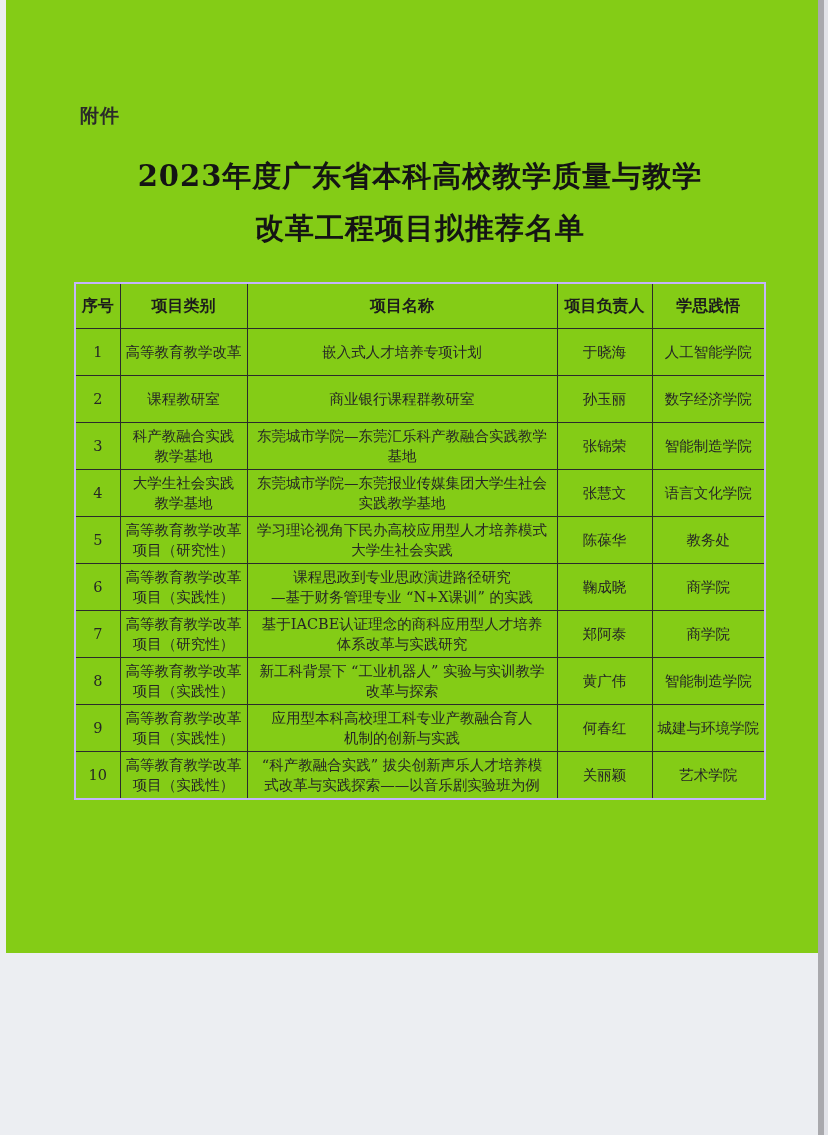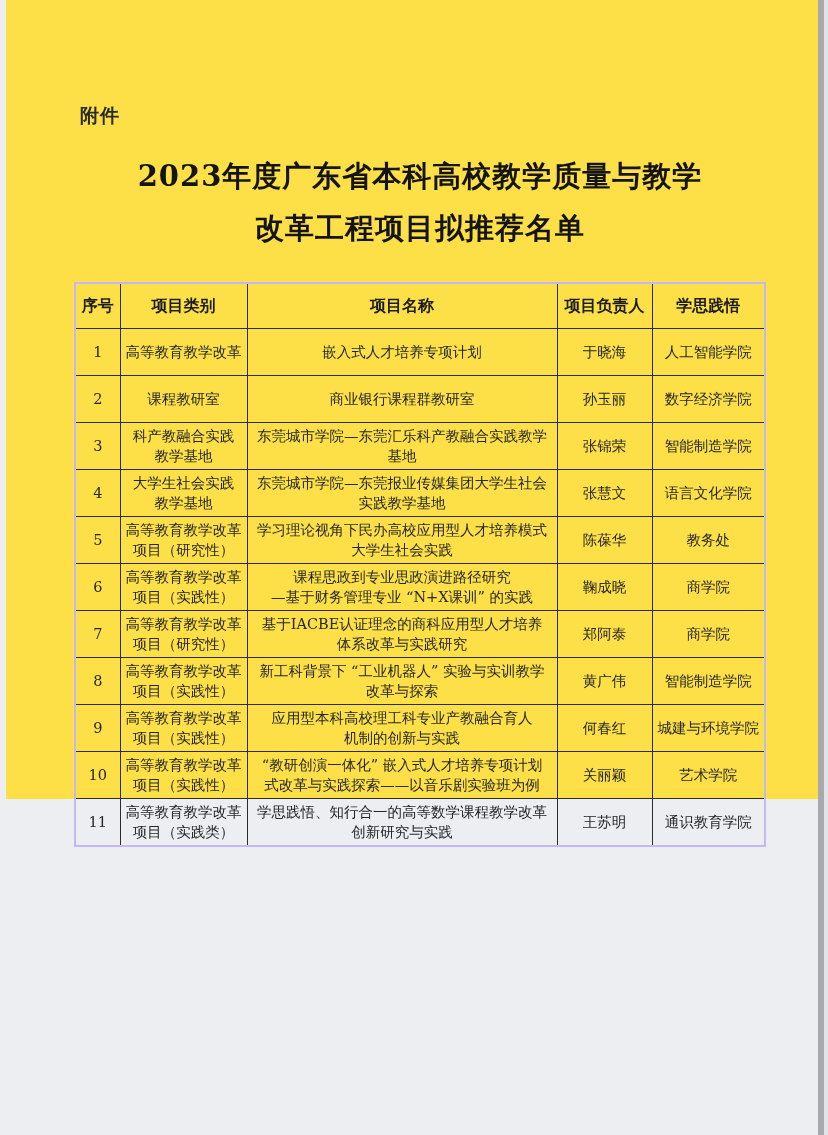--- a/index.html
+++ b/index.html
@@ -13,22 +13,22 @@
     background: #eceef2;
     font-family: "DejaVu Serif", "Liberation Serif", serif;
     color: #262626;
     overflow: hidden;
   }
   .page {
     position: absolute;
     left: 6px;
     top: 0;
     width: 812px;
-    height: 799px;
-    background: #fde047;
+    height: 953px;
+    background: #84cc16;
   }
   .edge-dark {
     position: absolute;
     left: 818px;
     top: 0;
     width: 6px;
     height: 1135px;
     background: #a9a9ad;
   }
   .edge-light-right {
@@ -199,32 +199,23 @@
 项目（实践性）</td>
           <td>应用型本科高校理工科专业产教融合育人
 机制的创新与实践</td>
           <td>何春红</td>
           <td>城建与环境学院</td>
         </tr>
         <tr>
           <td>10</td>
           <td>高等教育教学改革
 项目（实践性）</td>
-          <td>“教研创演一体化” 嵌入式人才培养专项计划
+          <td>“科产教融合实践” 拔尖创新声乐人才培养模
 式改革与实践探索——以音乐剧实验班为例</td>
           <td>关丽颖</td>
           <td>艺术学院</td>
         </tr>
-        <tr>
-          <td>11</td>
-          <td>高等教育教学改革
-项目（实践类）</td>
-          <td>学思践悟、知行合一的高等数学课程教学改革
-创新研究与实践</td>
-          <td>王苏明</td>
-          <td>通识教育学院</td>
-        </tr>
       </tbody>
   </table>
 </div>
 
 <div class="edge-dark"></div>
 <div class="edge-light-right"></div>
 
 </body></html>

